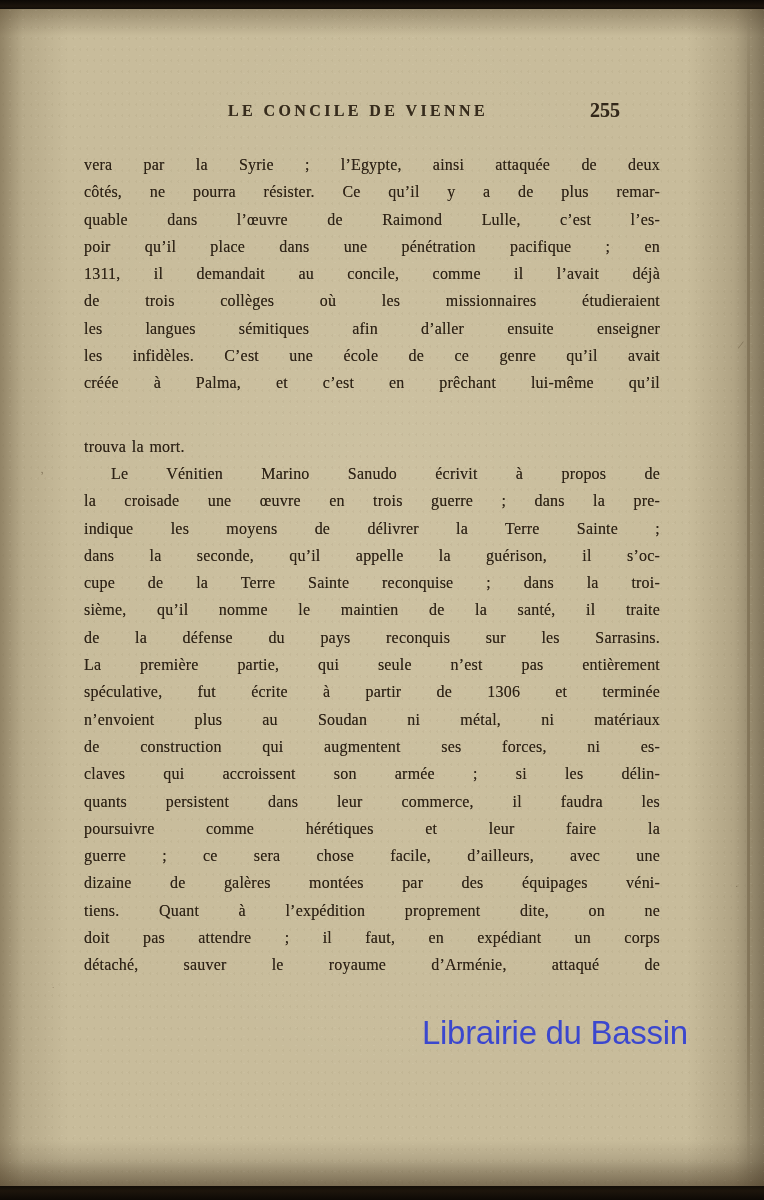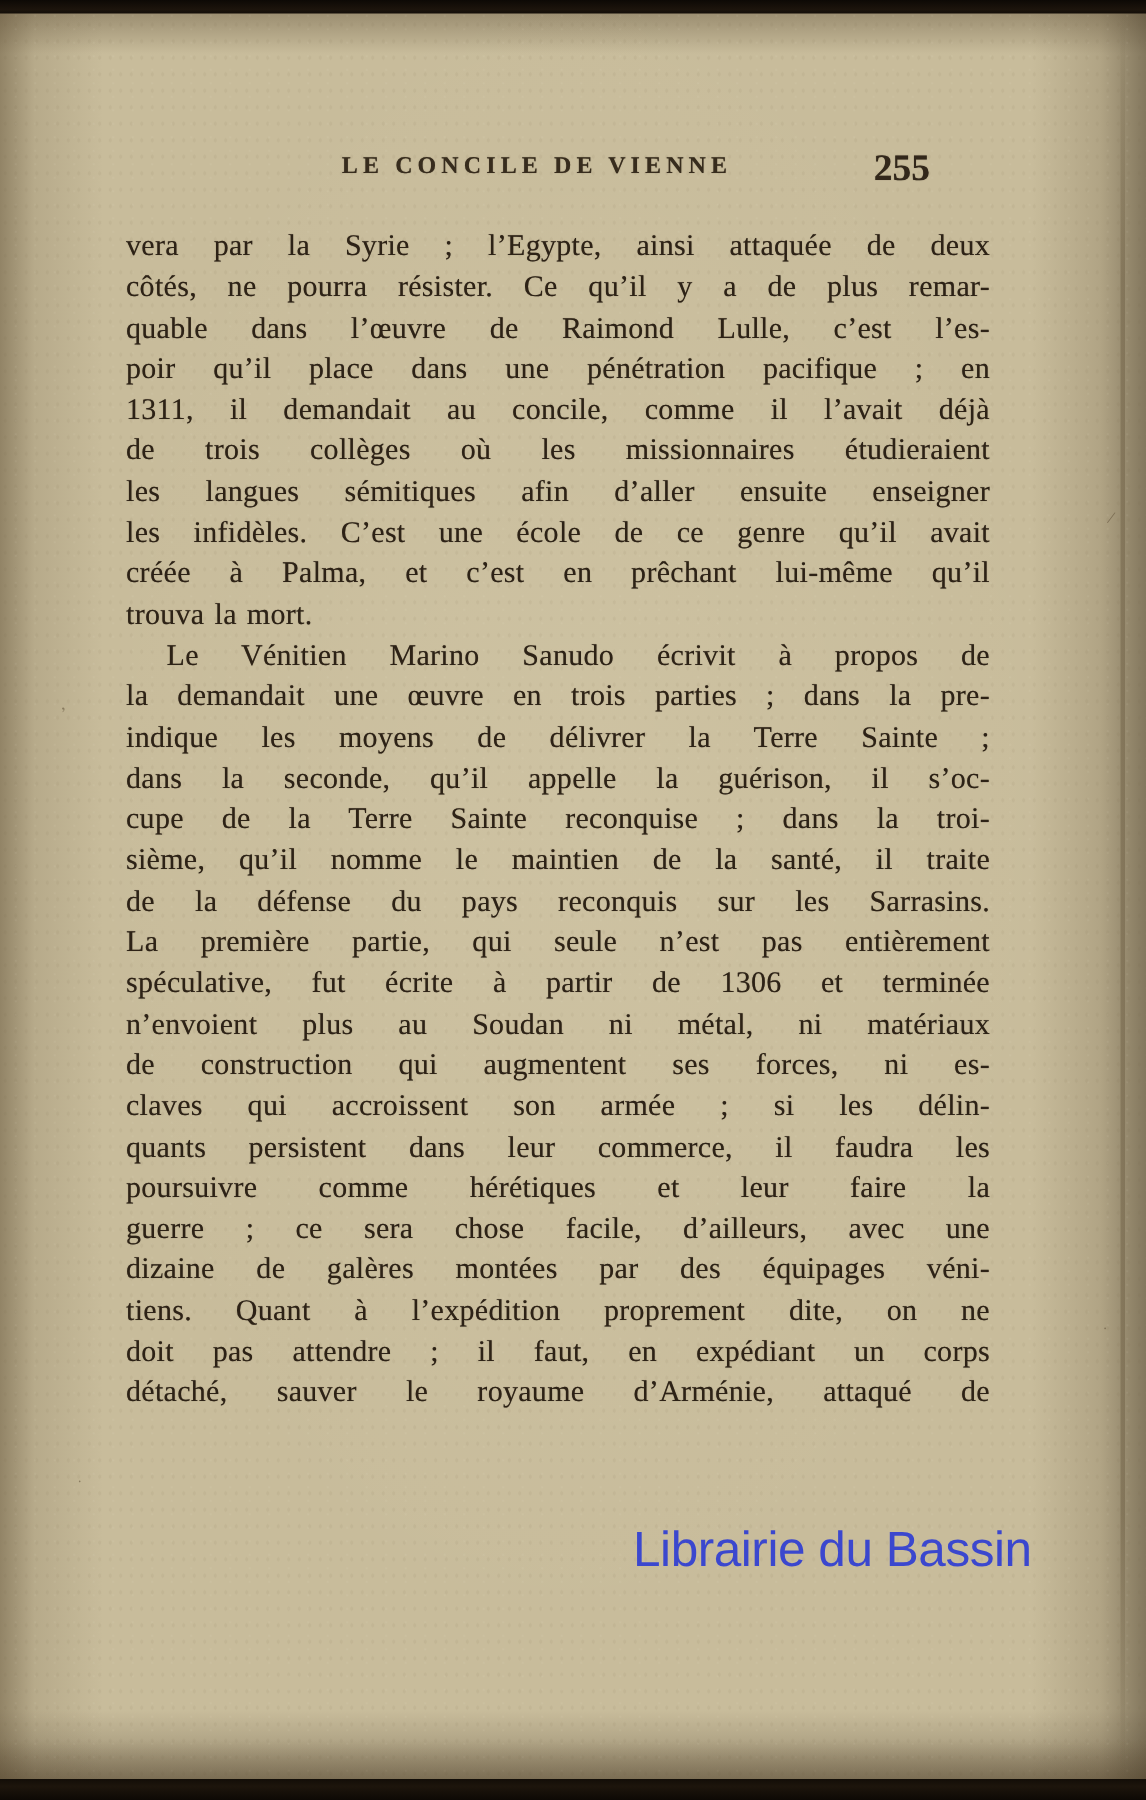--- a/index.html
+++ b/index.html
@@ -51,34 +51,34 @@
     position:absolute; top:102px; left:84px; width:576px; height:26px;
   }
   .book-title {
     position:absolute; left:50%; transform:translateX(calc(-50% - 14px));
     font-size:16px; font-weight:bold; letter-spacing:3.4px;
     color:#372c1d; white-space:nowrap;
     text-shadow:0 0 0.6px rgba(55,44,29,0.55);
   }
   .page-number {
     position:absolute; right:40px; top:-3px;
-    font-size:25px; font-weight:bold; color:#32271a;
+    font-size:20px; font-weight:bold; color:#32271a;
     text-shadow:0 0 0.6px rgba(50,39,26,0.5);
   }
 
   .text-block {
     position:absolute; top:151px; left:84px; width:576px;
-    font-size:20px; line-height:27.3px;
+    font-size:16px; line-height:27.3px;
     color:#2d2216; letter-spacing:0.2px; word-spacing:1.5px;
     text-shadow:0 0 0.5px rgba(45,34,22,0.55);
   }
   .paragraph { margin:0; }
   .line { text-align:justify; text-align-last:justify; }
   .line.indent { text-indent:27px; }
-  .line.lastline { text-align-last:left; }
+  .line.lastline { text-align-last:left;margin-top:36px; }
 
   .watermark {
     position:absolute; left:422px; top:1014px;
     font-family:"Liberation Sans", sans-serif;
     font-size:33px; letter-spacing:-0.3px;
     color:#2838d6; opacity:0.88;
     white-space:nowrap;
   }
 </style>
 </head>
@@ -105,21 +105,21 @@
         <div class="line">poir qu’il place dans une pénétration pacifique ; en</div>
         <div class="line">1311, il demandait au concile, comme il l’avait déjà</div>
         <div class="line">de trois collèges où les missionnaires étudieraient</div>
         <div class="line">les langues sémitiques afin d’aller ensuite enseigner</div>
         <div class="line">les infidèles. C’est une école de ce genre qu’il avait</div>
         <div class="line">créée à Palma, et c’est en prêchant lui-même qu’il</div>
         <div class="line lastline">trouva la mort.</div>
       </div>
       <div class="paragraph">
         <div class="line indent">Le Vénitien Marino Sanudo écrivit à propos de</div>
-        <div class="line">la demandait une œuvre en trois parties ; dans la pre-</div>
+        <div class="line">la croisade une œuvre en trois guerre ; dans la pre-</div>
         <div class="line">indique les moyens de délivrer la Terre Sainte ;</div>
         <div class="line">dans la seconde, qu’il appelle la guérison, il s’oc-</div>
         <div class="line">cupe de la Terre Sainte reconquise ; dans la troi-</div>
         <div class="line">sième, qu’il nomme le maintien de la santé, il traite</div>
         <div class="line">de la défense du pays reconquis sur les Sarrasins.</div>
         <div class="line">La première partie, qui seule n’est pas entièrement</div>
         <div class="line">spéculative, fut écrite à partir de 1306 et terminée</div>
         <div class="line">n’envoient plus au Soudan ni métal, ni matériaux</div>
         <div class="line">de construction qui augmentent ses forces, ni es-</div>
         <div class="line">claves qui accroissent son armée ; si les délin-</div>

